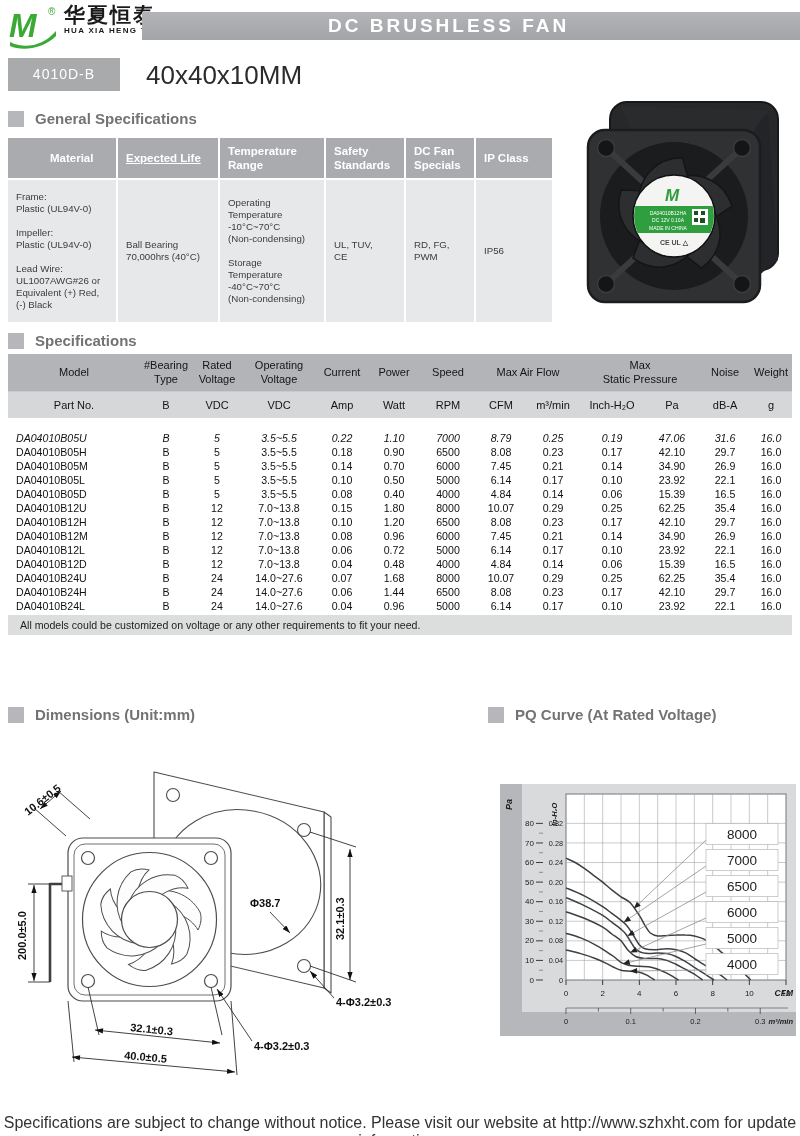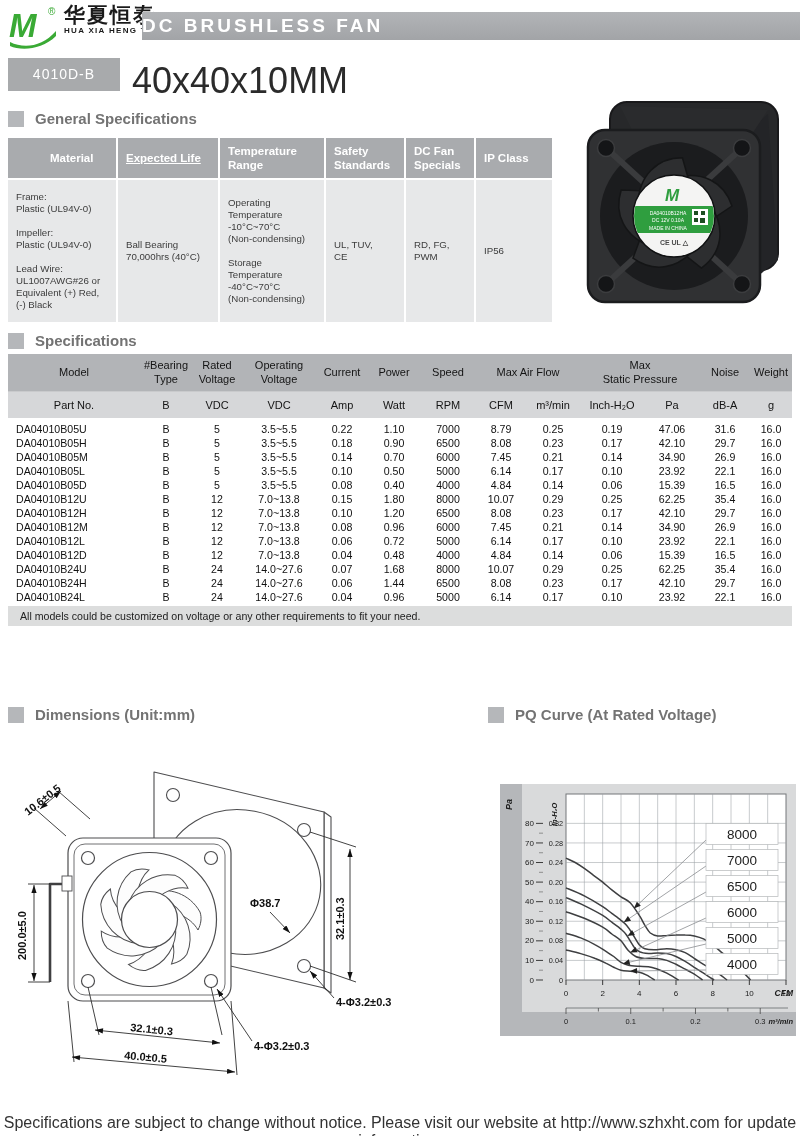--- a/index.html
+++ b/index.html
@@ -6,24 +6,24 @@
   .page{position:relative;width:800px;height:1136px;background:#fff;overflow:hidden;
         font-family:"Liberation Sans",sans-serif;color:#111;}
 
   
   .logo{position:absolute;left:8px;top:4px;width:150px;height:52px;display:flex;align-items:flex-start;}
   .logo-cjk{margin-left:2px;line-height:1;}
   .logo-cn{font-size:21px;font-weight:bold;letter-spacing:2px;color:#1a1a1a;}
   .logo-en{font-size:8px;font-weight:bold;letter-spacing:1.3px;color:#1a1a1a;margin-top:2px;}
   .banner{position:absolute;left:142px;top:12px;width:658px;height:28px;
           background:linear-gradient(180deg,#b2b4b7,#a2a4a7);color:#fff;font-weight:bold;
-          font-size:19px;letter-spacing:3px;line-height:28px;box-sizing:border-box;}
+          font-size:19px;letter-spacing:3px;line-height:28px;padding-left:186px;box-sizing:border-box;}
   .model-box{position:absolute;left:8px;top:58px;width:112px;height:33px;background:#a8aaac;
              color:#fff;font-size:14px;text-align:center;line-height:33px;letter-spacing:1px;}
-  .size-label{position:absolute;left:132px;top:60px;font-size:36px;color:#2b2b2b;}
+  .size-label{position:absolute;left:146px;top:60px;font-size:26px;color:#2b2b2b;}
 
   
   .sec{position:absolute;display:flex;align-items:center;}
   .sec .bullet{width:16px;height:16px;background:#b5b7ba;margin-right:11px;}
   .sec .title{font-weight:bold;font-size:15px;color:#737373;}
 
   
   .gtable{position:absolute;left:8px;top:138px;width:544px;display:grid;
           grid-template-columns:108px 100px 104px 78px 68px 76px;gap:2px;background:#fff;}
   .gth{background:#a9abae;color:#fff;font-size:11.5px;font-weight:bold;padding:4px 8px;
@@ -33,21 +33,21 @@
 
   
   .stable{position:absolute;left:8px;top:354px;width:784px;border-collapse:collapse;table-layout:fixed;}
   .stable th{font-weight:normal;color:#141414;font-size:11px;line-height:1.3;white-space:pre-line;padding:4px 1px;}
   .stable thead tr.h1 th{background:#b2b4b7;border-bottom:1px solid #c9cacc;}
   .stable thead tr.h2 th{background:#d6d7d9;padding:6px 1px;}
   .stable td{font-size:10.6px;color:#111;text-align:center;padding:1px 2px;}
   .stable td.partno{text-align:left;padding-left:8px;}
   .stable tr.note td{background:#dcdddd;text-align:left;padding:4px 12px;font-size:10.6px;color:#222;
                      border-top:2px solid #fff;}
-  .stable tbody tr:first-child td{padding-top:5px;}
+  .stable tbody tr:first-child td{padding-top:14px;font-style:italic;}
 
   
   .footer{position:absolute;left:0;top:1114px;width:800px;text-align:center;font-size:16px;color:#333;}
 
   svg text{font-family:"Liberation Sans",sans-serif;}
   .abs{position:absolute;}
 </style>
 </head>
 <body>
 

